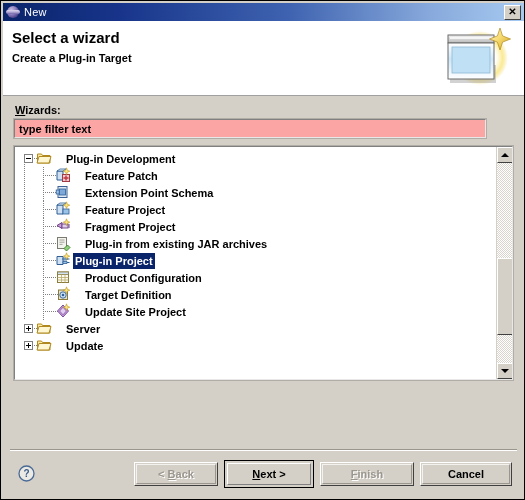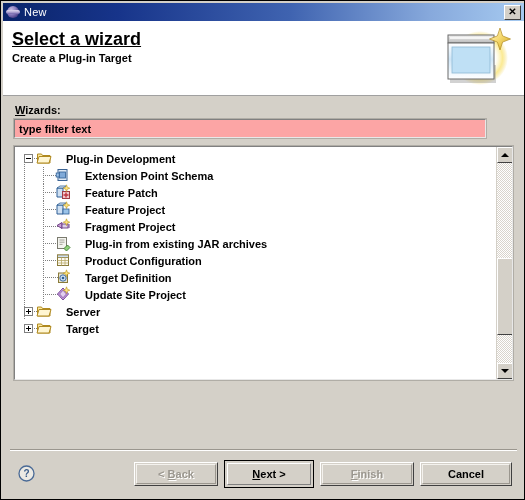--- a/index.html
+++ b/index.html
@@ -88,24 +88,23 @@
     position: absolute;
     left: 2px; top: 20px;
     width: 521px; height: 75px;
     background: #ffffff;
     border-bottom: 1px solid #a0a0a0;
     box-sizing: border-box;
   }
   .header-title {
     position: absolute;
     left: 9px; top: 8px;
-    font-size: 18px;
+    font-size: 15px;
     font-weight: bold;
     color: #000000;
-    text-decoration: underline;
   }
   .header-sub {
     position: absolute;
     left: 9px; top: 31px;
     font-size: 11px;
     font-weight: bold;
     color: #000000;
   }
   .banner-icon {
     position: absolute;
@@ -410,45 +409,45 @@
           <div class="row-icon" style="left: 21px; top: 0px;"><svg class="row-icon-svg" viewBox="0 0 16 16" width="16" height="16">
               <path d="M1.5,4 l4,0 l1,1.5 l7.5,0 l0,7.5 l-12.5,0 Z" fill="#fce9a0" stroke="#b08a20" stroke-width="1"></path>
               <path d="M3,6.5 l12,0 l-2,6.5 l-12,0 Z" fill="#fff6d2" stroke="#b08a20" stroke-width="1"></path>
             </svg></div>
           <div class="row-label" style="left: 39px; top: 2px;">Plug-in Development</div>
         </div>
         <div class="tree-row" style="height: 17px;">
           <div class="guide-h" style="left: 28px; top: 8px; width: 16px;"></div>
           <div class="guide" style="left: 28px; top: 0px; height: 17px;"></div>
           <div class="row-icon" style="left: 40px; top: 0px;"><svg class="row-icon-svg" viewBox="0 0 16 16" width="16" height="16">
-              <rect x="3" y="2.5" width="9" height="11" fill="#dfe9f5" stroke="#3b6394" stroke-width="1"></rect>
-              <path d="M3,2.5 l9,0 l0,11 l-9,0 Z" fill="none"></path>
-              <rect x="4.5" y="5" width="6" height="6" fill="#7fa9d8" stroke="#2f5f96" stroke-width="0.8"></rect>
-              <rect x="1.2" y="6" width="3" height="4" fill="#9cc0e6" stroke="#2f5f96" stroke-width="0.8"></rect>
-            </svg></div>
-          <div class="row-label" style="left: 58px; top: 2px;">Extension Point Schema</div>
-        </div>
-        <div class="tree-row" style="height: 17px;">
-          <div class="guide-h" style="left: 28px; top: 8px; width: 16px;"></div>
-          <div class="guide" style="left: 28px; top: 0px; height: 17px;"></div>
-          <div class="row-icon" style="left: 40px; top: 0px;"><svg class="row-icon-svg" viewBox="0 0 16 16" width="16" height="16">
               <path d="M2,4 l6,0 l0,9 l-6,0 Z" fill="#cfe0f2" stroke="#2f5f96" stroke-width="1"></path>
               <path d="M2,4 l3,-2 l6,0 l-3,2 Z" fill="#e8f1fa" stroke="#2f5f96" stroke-width="0.8"></path>
               <rect x="7.5" y="7.5" width="7" height="7" fill="#f0c9cc" stroke="#a03b45" stroke-width="1"></rect>
               <path d="M11,8.5 l0,5 M8.5,11 l5,0" stroke="#c0343f" stroke-width="1.4"></path>
               <g transform="translate(11.5,4.2)">
                 <path d="M0,-3.4 L0.85,-0.95 L3.3,0 L0.85,0.95 L0,3.4 L-0.85,0.95 L-3.3,0 L-0.85,-0.95 Z" fill="#ffe680" stroke="#b9941f" stroke-width="0.6"></path>
               </g>
             </svg></div>
           <div class="row-label" style="left: 58px; top: 2px;">Feature Patch</div>
         </div>
         <div class="tree-row" style="height: 17px;">
           <div class="guide-h" style="left: 28px; top: 8px; width: 16px;"></div>
           <div class="guide" style="left: 28px; top: 0px; height: 17px;"></div>
           <div class="row-icon" style="left: 40px; top: 0px;"><svg class="row-icon-svg" viewBox="0 0 16 16" width="16" height="16">
+              <rect x="3" y="2.5" width="9" height="11" fill="#dfe9f5" stroke="#3b6394" stroke-width="1"></rect>
+              <path d="M3,2.5 l9,0 l0,11 l-9,0 Z" fill="none"></path>
+              <rect x="4.5" y="5" width="6" height="6" fill="#7fa9d8" stroke="#2f5f96" stroke-width="0.8"></rect>
+              <rect x="1.2" y="6" width="3" height="4" fill="#9cc0e6" stroke="#2f5f96" stroke-width="0.8"></rect>
+            </svg></div>
+          <div class="row-label" style="left: 58px; top: 2px;">Extension Point Schema</div>
+        </div>
+        <div class="tree-row" style="height: 17px;">
+          <div class="guide-h" style="left: 28px; top: 8px; width: 16px;"></div>
+          <div class="guide" style="left: 28px; top: 0px; height: 17px;"></div>
+          <div class="row-icon" style="left: 40px; top: 0px;"><svg class="row-icon-svg" viewBox="0 0 16 16" width="16" height="16">
               <path d="M2,4 l6,0 l0,9 l-6,0 Z" fill="#cfe0f2" stroke="#2f5f96" stroke-width="1"></path>
               <path d="M2,4 l3,-2 l6,0 l-3,2 Z" fill="#e8f1fa" stroke="#2f5f96" stroke-width="0.8"></path>
               <rect x="8" y="8" width="6" height="5" fill="#9bc3e8" stroke="#2f5f96" stroke-width="0.8"></rect>
               <g transform="translate(11.5,4.2)">
                 <path d="M0,-3.4 L0.85,-0.95 L3.3,0 L0.85,0.95 L0,3.4 L-0.85,0.95 L-3.3,0 L-0.85,-0.95 Z" fill="#ffe680" stroke="#b9941f" stroke-width="0.6"></path>
               </g>
             </svg></div>
           <div class="row-label" style="left: 58px; top: 2px;">Feature Project</div>
         </div>
         <div class="tree-row" style="height: 17px;">
@@ -466,20 +465,34 @@
         </div>
         <div class="tree-row" style="height: 17px;">
           <div class="guide-h" style="left: 28px; top: 8px; width: 16px;"></div>
           <div class="guide" style="left: 28px; top: 0px; height: 17px;"></div>
           <div class="row-icon" style="left: 40px; top: 0px;"><svg class="row-icon-svg" viewBox="0 0 16 16" width="16" height="16">
               <rect x="2.5" y="2.5" width="9" height="11" fill="#f3f3ee" stroke="#7a7a6e" stroke-width="1"></rect>
               <path d="M4.5,5 l5,0 M4.5,7.2 l5,0 M4.5,9.4 l3,0" stroke="#9a9a8e" stroke-width="0.9"></path>
               <path d="M9,13.5 l3.5,-3.5 l2.5,2.5 l-3.5,3.5 Z" fill="#8fd07a" stroke="#3f7a30" stroke-width="0.9"></path>
             </svg></div>
           <div class="row-label" style="left: 58px; top: 2px;">Plug-in from existing JAR archives</div>
+        </div>
+        <div class="tree-row selected" style="height: 17px;">
+          <div class="guide-h" style="left: 28px; top: 8px; width: 16px;"></div>
+          <div class="guide" style="left: 28px; top: 0px; height: 17px;"></div>
+          <div class="row-icon" style="left: 40px; top: 0px;"><svg class="row-icon-svg" viewBox="0 0 16 16" width="16" height="16">
+              <path d="M2,4.5 l6,0 l0,8 l-6,0 Z" fill="#cfe0f2" stroke="#2f5f96" stroke-width="1"></path>
+              <path d="M8,6 l4,0 l0,2 l-4,0 Z" fill="#9bc3e8" stroke="#2f5f96" stroke-width="0.8"></path>
+              <path d="M8,9.5 l4,0 l0,2 l-4,0 Z" fill="#9bc3e8" stroke="#2f5f96" stroke-width="0.8"></path>
+              <path d="M12,7 l2.5,0 M12,10.5 l2.5,0" stroke="#2f5f96" stroke-width="1"></path>
+              <g transform="translate(11.5,4.2)">
+                <path d="M0,-3.4 L0.85,-0.95 L3.3,0 L0.85,0.95 L0,3.4 L-0.85,0.95 L-3.3,0 L-0.85,-0.95 Z" fill="#ffe680" stroke="#b9941f" stroke-width="0.6"></path>
+              </g>
+            </svg></div>
+          <div class="row-label" style="left: 58px; top: 1px;">Plug-in Project</div>
         </div>
         <div class="tree-row" style="height: 17px;">
           <div class="guide-h" style="left: 28px; top: 8px; width: 16px;"></div>
           <div class="guide" style="left: 28px; top: 0px; height: 17px;"></div>
           <div class="row-icon" style="left: 40px; top: 0px;"><svg class="row-icon-svg" viewBox="0 0 16 16" width="16" height="16">
               <rect x="2.5" y="3" width="11" height="10.5" fill="#fdfaf0" stroke="#8a7b3a" stroke-width="1"></rect>
               <rect x="2.5" y="3" width="11" height="2.6" fill="#cfe0f2" stroke="#8a7b3a" stroke-width="0.8"></rect>
               <path d="M2.5,8.5 l11,0 M2.5,11 l11,0 M6.5,5.6 l0,7.9 M10,5.6 l0,7.9" stroke="#b8a96a" stroke-width="0.8"></path>
             </svg></div>
           <div class="row-label" style="left: 58px; top: 2px;">Product Configuration</div>
@@ -524,21 +537,21 @@
         <div class="tree-row" style="height: 17px;">
           <div class="twisty" style="left: 9px; top: 4px;">
             <span class="hbar"></span>
             <span class="vbar"></span>
           </div>
           <div class="guide-h" style="left: 19px; top: 8px; width: 6px;"></div>
           <div class="row-icon" style="left: 21px; top: 0px;"><svg class="row-icon-svg" viewBox="0 0 16 16" width="16" height="16">
               <path d="M1.5,4 l4,0 l1,1.5 l7.5,0 l0,7.5 l-12.5,0 Z" fill="#fce9a0" stroke="#b08a20" stroke-width="1"></path>
               <path d="M3,6.5 l12,0 l-2,6.5 l-12,0 Z" fill="#fff6d2" stroke="#b08a20" stroke-width="1"></path>
             </svg></div>
-          <div class="row-label" style="left: 39px; top: 2px;">Target</div>
+          <div class="row-label" style="left: 39px; top: 2px;">Update</div>
         </div>
         <div class="guide" style="left: 9px; top: 12px; height: 158px;"></div>
       </div>
 
     <div class="scrollbar">
       <div class="sb-btn up">
         <span class="arrow-up"></span>
       </div>
       <div class="sb-track"></div>
       <div class="sb-thumb" style="top:111px; height:77px;"></div>

